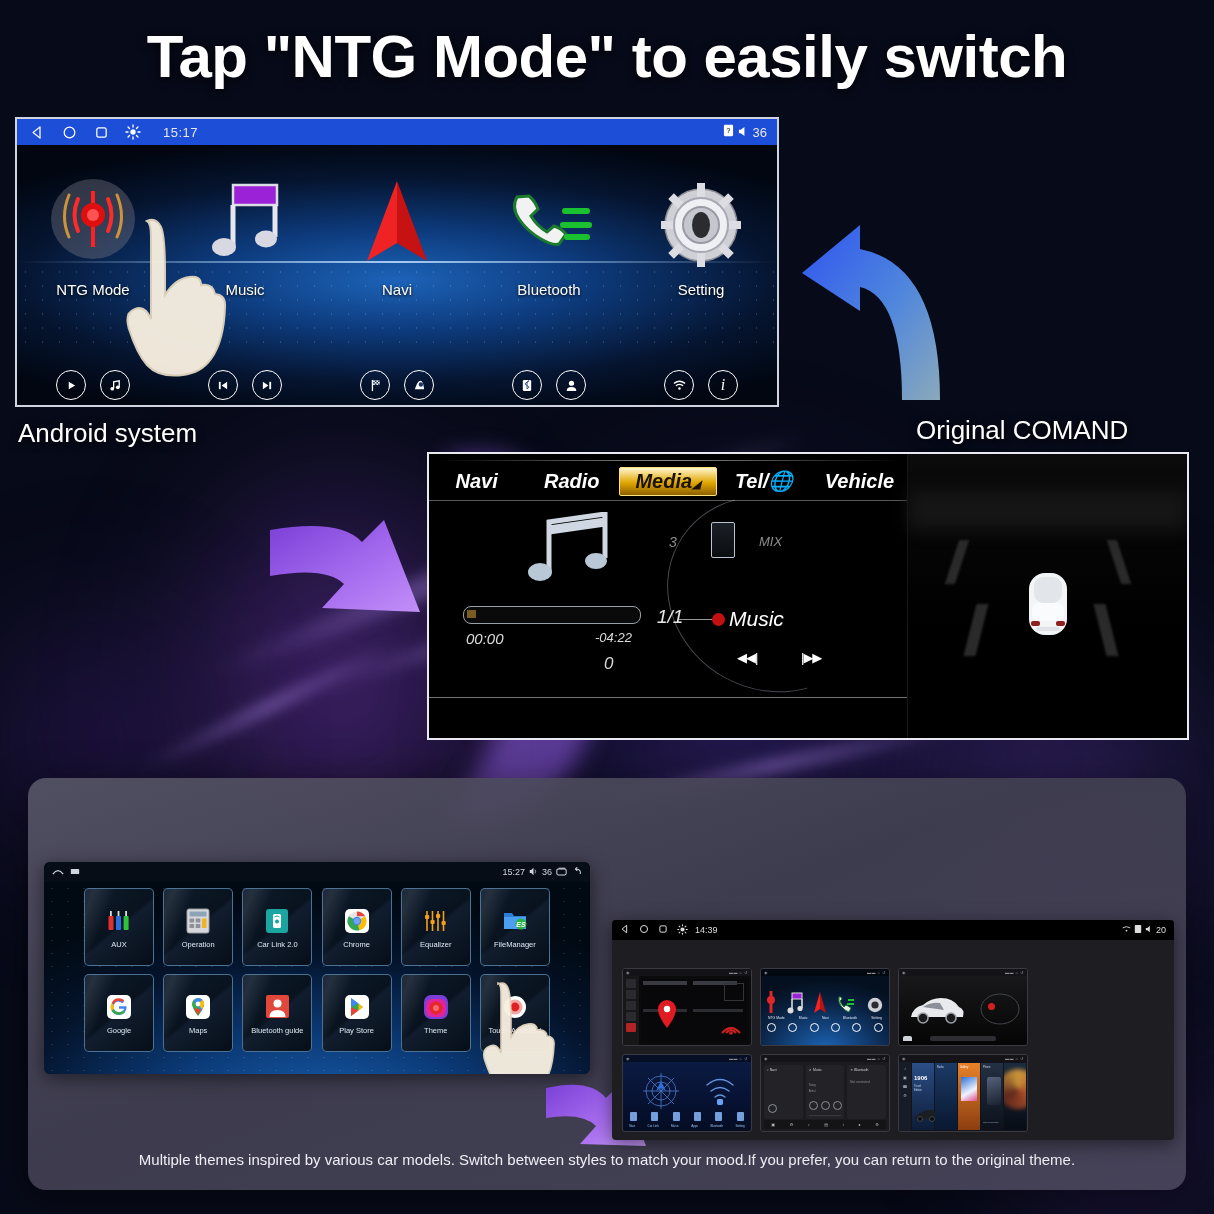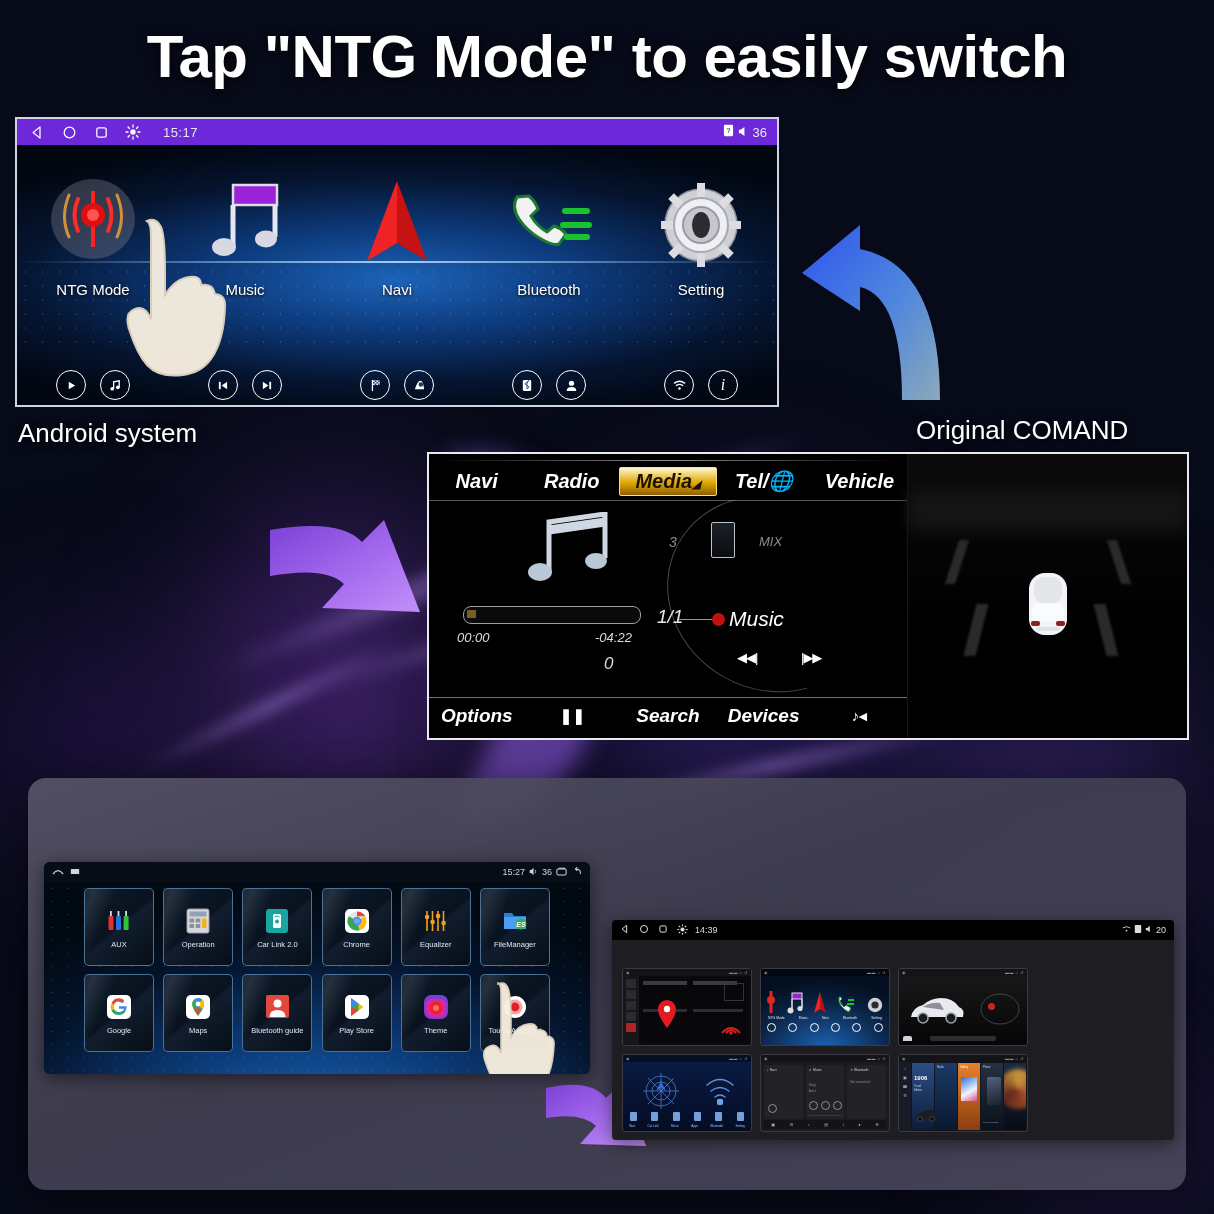--- a/index.html
+++ b/index.html
@@ -29,21 +29,21 @@
     position:absolute;left:0;right:0;top:22px;text-align:center;
     color:#fff;font-size:60px;font-weight:bold;letter-spacing:-0.5px;
     text-shadow:0 2px 10px rgba(0,0,0,.8);
   }
 
   
   .android-unit{
     position:absolute;left:15px;top:117px;width:764px;height:290px;
     background:#000;border:2px solid #cfd4e0;box-sizing:border-box;overflow:hidden;
   }
-  .au-status{height:26px;background:#6d28d9;display:flex;align-items:center;padding:0 10px;position:relative;z-index:5;}
+  .au-status{height:26px;background:#1d4ed8;display:flex;align-items:center;padding:0 10px;position:relative;z-index:5;}
   .au-status .navico{width:20px;height:20px;margin-right:12px;display:flex;align-items:center;justify-content:center;}
   .au-time{color:#e8e8e8;font-size:13px;margin-left:8px;letter-spacing:.5px;}
   .au-right{margin-left:auto;display:flex;align-items:center;gap:4px;color:#e8e8e8;font-size:13px;}
 
   .au-body{position:absolute;left:0;right:0;top:26px;bottom:0;
     background:
       radial-gradient(ellipse 70% 55% at 50% 52%, #1d63b8 0%, #0d3b7d 35%, #05142f 72%, #010610 100%),
       #01030a;
   }
   .au-horizon{position:absolute;left:0;right:0;top:116px;height:2px;
@@ -73,21 +73,21 @@
   .cm-topline{position:absolute;left:8px;right:8px;top:6px;height:1px;background:linear-gradient(90deg,rgba(255,255,255,0),rgba(255,255,255,.55),rgba(255,255,255,0));}
   .cm-menu{position:absolute;left:0;right:0;top:10px;height:34px;display:flex;align-items:center;}
   .cm-item{flex:1;text-align:center;color:#fff;font-size:20px;font-style:italic;font-weight:bold;white-space:nowrap;}
   .cm-item.active{background:linear-gradient(180deg,#fff7cf,#e0a600 55%,#8c5f00);color:#1a1200;
      border:1px solid #ffe27a;border-radius:2px;padding:2px 0;}
   .cm-menubar-line{position:absolute;left:0;right:0;top:46px;height:1px;background:rgba(255,255,255,.35);}
 
   .cm-note{position:absolute;left:86px;top:58px;width:120px;height:72px;}
   .cm-progress{position:absolute;left:34px;top:152px;width:176px;height:16px;border:1.4px solid #9aa0a8;border-radius:8px;background:#0a0a0a;}
   .cm-progress i{position:absolute;left:3px;top:3px;width:9px;height:8px;background:#7a5c22;display:block;}
-  .cm-t1{position:absolute;left:28px;top:176px;color:#dcdcdc;font-size:13px;font-style:italic;}
+  .cm-t1{position:absolute;left:37px;top:176px;color:#dcdcdc;font-size:15px;font-style:italic;}
   .cm-t2{position:absolute;left:166px;top:176px;color:#dcdcdc;font-size:13px;font-style:italic;}
   .cm-zero{position:absolute;left:175px;top:200px;color:#d8d8d8;font-size:17px;font-style:italic;}
   .cm-frac{position:absolute;left:228px;top:152px;color:#e6e6e6;font-size:19px;font-style:italic;}
   .cm-src{position:absolute;left:300px;top:153px;color:#fff;font-size:21px;font-style:italic;}
   .cm-srcdot{position:absolute;left:283px;top:159px;width:13px;height:13px;border-radius:50%;background:#c31111;}
   .cm-line{position:absolute;left:250px;top:165px;width:34px;height:1px;background:rgba(220,220,220,.7);}
   .cm-3{position:absolute;left:240px;top:80px;color:#8d8d8d;font-size:14px;font-style:italic;}
   .cm-mix{position:absolute;left:330px;top:80px;color:#8d8d8d;font-size:13px;font-style:italic;}
   .cm-dev{position:absolute;left:282px;top:68px;width:22px;height:34px;border:1.5px solid #b9c4cf;border-radius:2px;background:linear-gradient(180deg,#1b2026,#0a0d10);}
   .cm-prev{position:absolute;left:308px;top:196px;color:#fff;font-size:13px;letter-spacing:-1px;}
@@ -449,27 +449,20 @@
 
     <div class="cm-frac">1/1</div>
     <div class="cm-line"></div>
     <div class="cm-srcdot"></div>
     <div class="cm-src">Music</div>
 
     <div class="cm-prev">◀◀|</div>
     <div class="cm-next">|▶▶</div>
 
     <div class="cm-botline"></div>
-    <div class="cm-bottom">
-      <div class="cm-bitem">Options</div>
-      <div class="cm-bitem small">❚❚</div>
-      <div class="cm-bitem">Search</div>
-      <div class="cm-bitem">Devices</div>
-      <div class="cm-bitem small">♪◂</div>
-    </div>
   </div>
 
   <div class="cm-right">
     <div class="road"></div>
     <div class="lane" style="left:44px;top:86px;width:10px;height:44px;transform:skewX(-18deg);"></div>
     <div class="lane" style="left:62px;top:150px;width:12px;height:52px;transform:skewX(-14deg);"></div>
     <div class="lane" style="left:206px;top:86px;width:10px;height:44px;transform:skewX(18deg);"></div>
     <div class="lane" style="left:192px;top:150px;width:12px;height:52px;transform:skewX(14deg);"></div>
     <div class="lane" style="left:0;top:36px;right:0;height:40px;background:#151515;filter:blur(8px);"></div>
     <div class="car">
@@ -479,20 +472,21 @@
         <rect x="21" y="38" width="32" height="18" rx="7" fill="#fafbfc"></rect>
         <rect x="20" y="56" width="9" height="5" rx="2" fill="#8f2020"></rect>
         <rect x="45" y="56" width="9" height="5" rx="2" fill="#8f2020"></rect>
         <rect x="25" y="62" width="24" height="4" rx="2" fill="#dfe3e7"></rect>
       </svg>
     </div>
   </div>
 </div>
 
 <div class="theme-panel">
+  <div class="theme-cap">Multiple themes inspired by various car models. Switch between styles to match your mood.If you prefer, you can return to the original theme.</div>
 </div>
 
 <div class="appunit">
   <div class="ap-status">
     <span style="margin-right:6px;">
       <svg width="12" height="9" viewBox="0 0 14 10">
           <path d="M1 8 q6-8 12 0" stroke="#cfd6e0" stroke-width="1.4" fill="none"></path>
         </svg>
     </span>
     <span>

